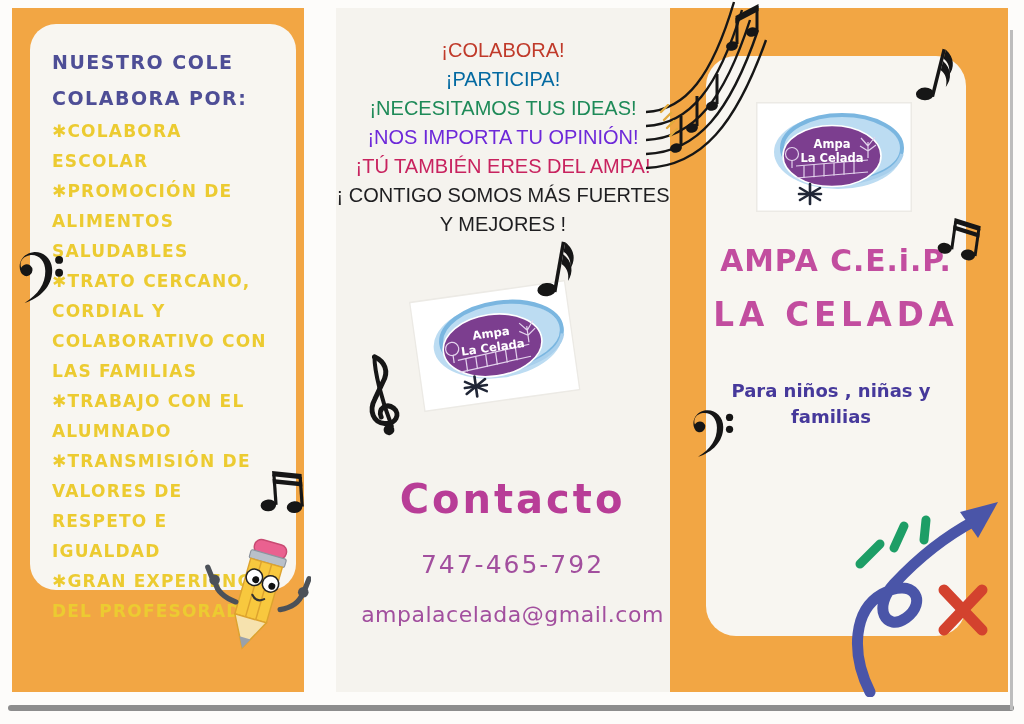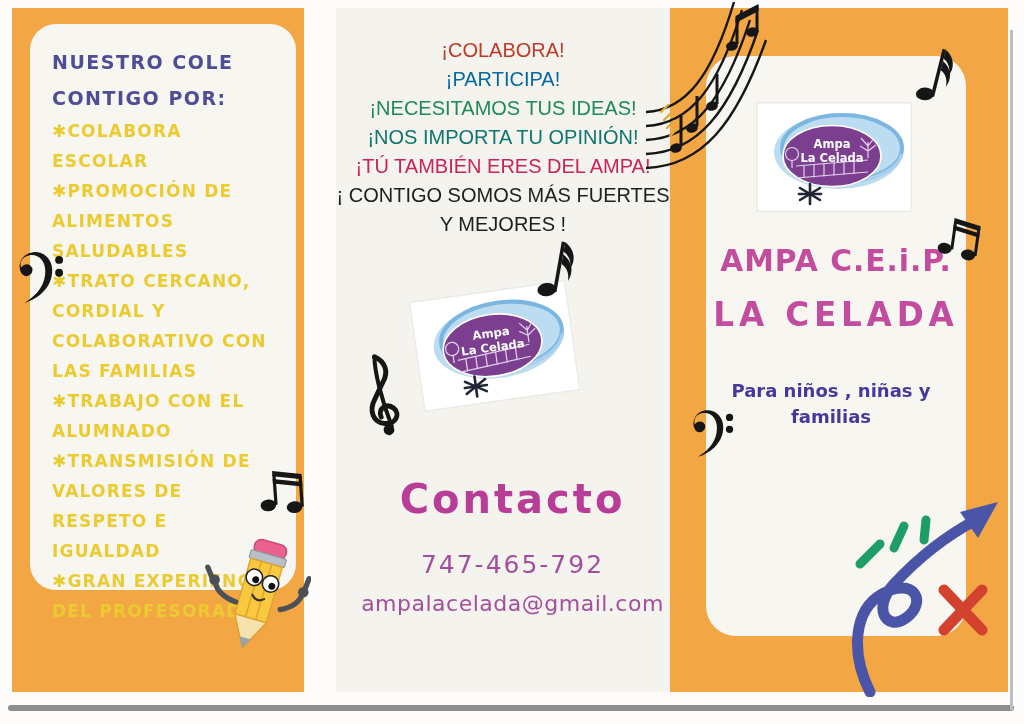--- a/index.html
+++ b/index.html
@@ -18,42 +18,42 @@
         line-height:30px;letter-spacing:1.2px;width:226px;}
   .slogans{position:absolute;left:0;top:28px;width:334px;text-align:center;z-index:2;
         font-family:"Liberation Sans",sans-serif;font-weight:normal;font-size:20px;line-height:29px;}
   .logo-wrap{position:absolute;z-index:3;}
   .logo-middle{left:80px;top:282px;width:158px;transform:rotate(-8deg);}
   .logo-right{left:50px;top:46px;width:156px;}
   .logo-text{font-family:"DejaVu Sans",sans-serif;font-weight:bold;}
   .contact{position:absolute;left:0;top:468px;width:353px;text-align:center;z-index:2;}
   .contact-heading{font-size:40px;font-weight:bold;color:var(--magenta,#b83d97);letter-spacing:3px;}
   .contact-phone{margin-top:28px;font-size:25px;color:var(--orchid,#a24f9e);letter-spacing:2px;}
-  .contact-email{margin-top:12px;font-size:22px;color:var(--orchid,#a24f9e);letter-spacing:0.5px;}
+  .contact-email{margin-top:23px;font-size:22px;color:var(--orchid,#a24f9e);letter-spacing:0.5px;}
   .rp-title{position:absolute;width:100%;text-align:center;font-weight:bold;
         color:var(--title-magenta,#c24d9f);transform:scaleX(0.96);}
   .rp-title1{top:186px;font-size:31px;letter-spacing:1px;}
   .rp-title2{top:238px;font-size:34px;letter-spacing:5px;}
   .rp-subtitle{position:absolute;top:322px;left:15px;width:220px;text-align:center;
         font-size:18px;line-height:26px;color:var(--subtitle-purple,#46399b);font-weight:bold;}
   .deco{position:absolute;z-index:6;}
   .scan-bottom{position:absolute;left:8px;top:705px;width:1006px;height:6px;
         background:#8d8d8d;border-radius:3px;z-index:8;}
   .scan-right{position:absolute;left:1010px;top:30px;width:3px;height:680px;
         background:#bdbdbd;z-index:8;}
 </style>
 </head>
 <body>
 
 <div class="page">
 
   <div class="panel panel-left">
     <div class="card card-left">
       <div class="lp-heading">NUESTRO COLE</div>
-      <div class="lp-heading">CONTIGO POR:</div>
+      <div class="lp-heading">COLABORA POR:</div>
       <div class="lp-item">✱COLABORA ESCOLAR</div>
       <div class="lp-item">✱PROMOCIÓN DE ALIMENTOS SALUDABLES</div>
       <div class="lp-item">✱TRATO CERCANO, CORDIAL Y COLABORATIVO CON LAS FAMILIAS</div>
       <div class="lp-item">✱TRABAJO CON EL ALUMNADO</div>
       <div class="lp-item">✱TRANSMISIÓN DE VALORES DE RESPETO E IGUALDAD</div>
       <div class="lp-item">✱GRAN EXPERIENCIA DEL PROFESORADO</div>
     </div>
   </div>
 
   <svg class="deco" style="left:16px;top:248px;" width="50" height="60" viewBox="0 0 58 66">
@@ -94,21 +94,21 @@
     </g>
     <circle cx="12" cy="43" r="5.5" fill="#4c5158"></circle>
     <circle cx="104" cy="56" r="5.5" fill="#4c5158"></circle>
   </svg>
 
   <div class="panel panel-middle">
     <div class="slogans">
       <div class="slogan" style="color: rgb(192, 58, 42);">¡COLABORA!</div>
       <div class="slogan" style="color: #0369a1;">¡PARTICIPA!</div>
       <div class="slogan" style="color: rgb(30, 138, 88);">¡NECESITAMOS TUS IDEAS!</div>
-      <div class="slogan" style="color: #0f766e;">¡NOS IMPORTA TU OPINIÓN!</div>
+      <div class="slogan" style="color: #6d28d9;">¡NOS IMPORTA TU OPINIÓN!</div>
       <div class="slogan" style="color: rgb(200, 35, 95);">¡TÚ TAMBIÉN ERES DEL AMPA!</div>
       <div class="slogan" style="color: rgb(30, 30, 32);">¡ CONTIGO SOMOS MÁS FUERTES Y MEJORES !</div>
     </div>
 
     <svg class="deco" style="left:204px;top:228px;transform:rotate(10deg);" width="40" height="66" viewBox="0 0 42 70">
       <ellipse cx="11" cy="59" rx="10" ry="7" fill="#161616" transform="rotate(-16 11 59)"></ellipse>
       <rect x="17.8" y="6" width="3.8" height="54" fill="#161616"></rect>
       <path d="M21.6 6 C33 12 36 23 31.5 33 C31.5 24 27 18.6 21.6 16.4 z" fill="#161616"></path>
       <path d="M21.6 19 C33 25 36 36 31.5 46 C31.5 37 27 31.6 21.6 29.4 z" fill="#161616"></path>
     </svg>

